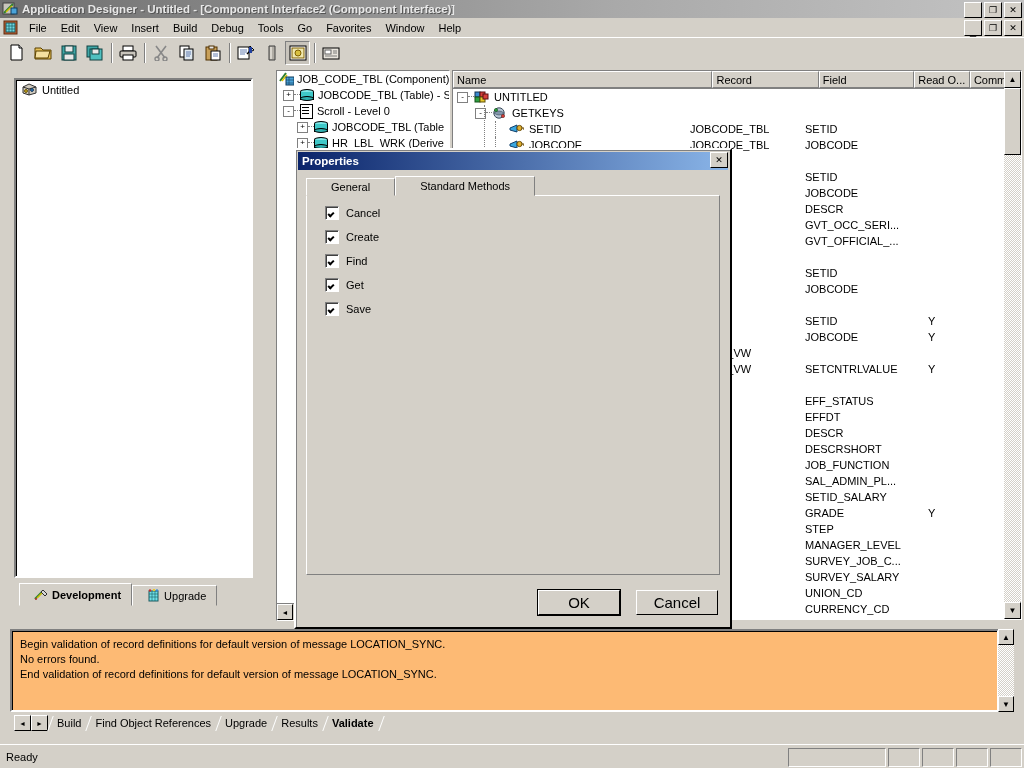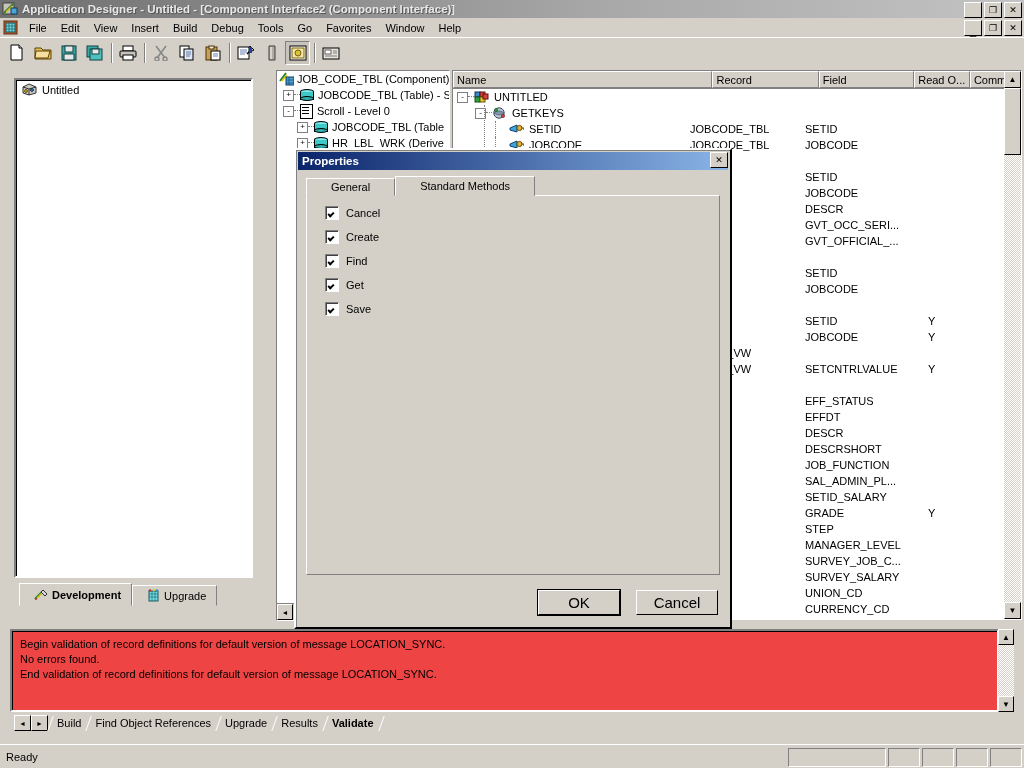--- a/index.html
+++ b/index.html
@@ -159,21 +159,21 @@
     position:absolute;left:0;width:17px;background:#d4d0c8;
     border:1px solid;border-color:#fff #000 #000 #fff;box-sizing:border-box;
   }
 
   
   .outpane{
     position:absolute;left:6px;top:627px;width:1012px;height:105px;
     background:#d4d0c8;
   }
   .outbox{
-    position:absolute;left:4px;top:2px;width:989px;height:83px;background:#ef4444;
+    position:absolute;left:4px;top:2px;width:989px;height:83px;background:#fdba74;
     border:2px solid;border-color:#808080 #fff #fff #808080;
     box-shadow:inset 1px 1px 0 #000;
     padding:6px 0 0 8px;box-sizing:border-box;overflow:hidden;
   }
   .outline{font-size:11px;line-height:15px;color:#000;white-space:nowrap;}
   .outscroll{
     position:absolute;right:4px;top:2px;width:16px;height:83px;background:#d4d0c8;
   }
   .outtabs{position:absolute;left:8px;top:88px;height:16px;display:flex;align-items:center;}
   .navbtn{

